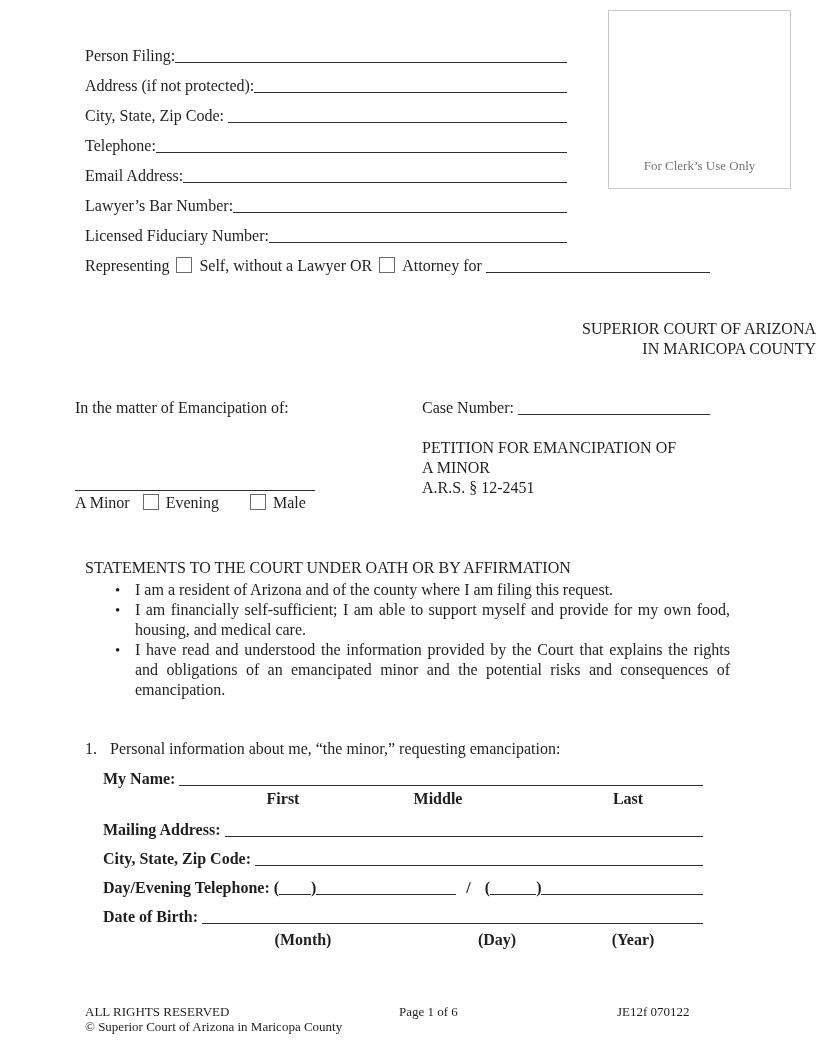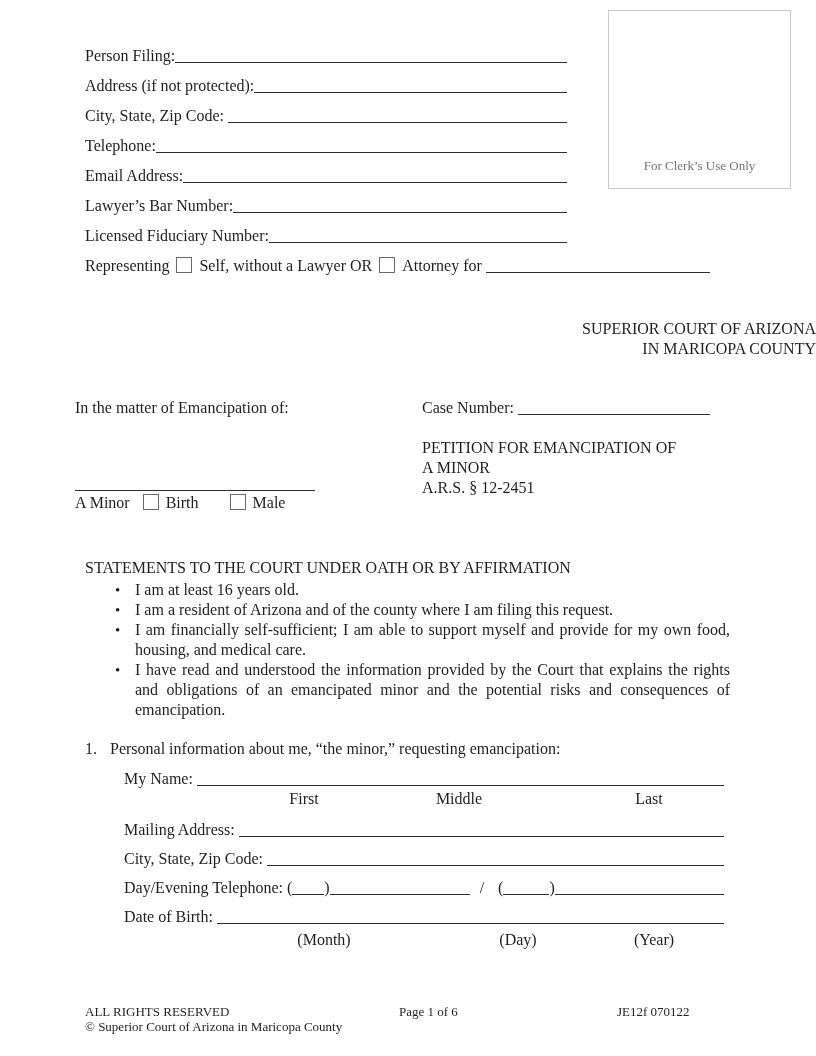--- a/index.html
+++ b/index.html
@@ -36,21 +36,21 @@
   .doc-title{margin-top:20px;}
 
   .statements{position:absolute; left:85px; top:558px; width:645px;}
   .statements ul{margin:2px 0 0 0; padding:0 0 0 50px; list-style:none;}
   .statements li{position:relative; text-align:justify;}
   .statements li::before{content:"\2022"; position:absolute; left:-20px; font-size:15px;}
 
   .section1{position:absolute; left:85px; top:739px; width:625px;}
   .s1-head{display:flex;}
   .s1-num{flex:0 0 25px;}
-  .s1-fields{margin-left:39px; width:600px;}
+  .s1-fields{margin-left:18px; width:600px;font-weight:bold;}
   .s1-fields .frow{margin-top:9px;}
   .s1-fields .frow.first{margin-top:10px;}
   .sublabels{position:relative; height:20px;}
   .sublabels span{position:absolute; transform:translateX(-50%); white-space:nowrap;}
   .sep{padding:0 6px 0 10px;}
   .pgap{padding-left:8px;}
 
   .footer{position:absolute; left:0; top:1004px; width:816px; font-size:13px; line-height:15px;}
   .footer .f-left{position:absolute; left:85px; top:0; width:330px;}
   .footer .f-center{position:absolute; left:399px; top:0;}
@@ -101,39 +101,38 @@
   </div>
 
   <div class="court-title">
     <div>SUPERIOR COURT OF ARIZONA</div>
     <div>IN MARICOPA COUNTY</div>
   </div>
 
   <div class="caption-left">
     <div>In the matter of Emancipation of:</div>
     <div class="sig-line"></div>
-    <div class="minor-row"><span>A Minor</span><span class="gap-md" style="width:13px;"></span><span class="cb"></span><span class="gap-sm"></span><span>Birth</span><span class="gap-md" style="width:31px;"></span><span class="cb"></span><span class="gap-sm"></span><span>Male</span></div>
+    <div class="minor-row"><span>A Minor</span><span class="gap-md" style="width:13px;"></span><span class="cb"></span><span class="gap-sm"></span><span>Evening</span><span class="gap-md" style="width:31px;"></span><span class="cb"></span><span class="gap-sm"></span><span>Male</span></div>
   </div>
 
   <div class="caption-right">
     <div class="frow">
       <span class="lbl">Case Number: </span>
       <span class="fill"></span>
     </div>
     <div class="doc-title">
       <div>PETITION FOR EMANCIPATION OF</div>
       <div>A MINOR</div>
       <div>A.R.S. § 12-2451</div>
     </div>
   </div>
 
   <div class="statements">
     <div>STATEMENTS TO THE COURT UNDER OATH OR BY AFFIRMATION</div>
     <ul>
-      <li>I am at least 16 years old.</li>
       <li>I am a resident of Arizona and of the county where I am filing this request.</li>
       <li>I am financially self-sufficient; I am able to support myself and provide for my own food, housing, and medical care.</li>
       <li>I have read and understood the information provided by the Court that explains the rights and obligations of an emancipated minor and the potential risks and consequences of emancipation.</li>
     </ul>
   </div>
 
   <div class="section1">
     <div class="s1-head">
       <span class="s1-num">1.</span>
       <span>Personal information about me, “the minor,” requesting emancipation:</span>

